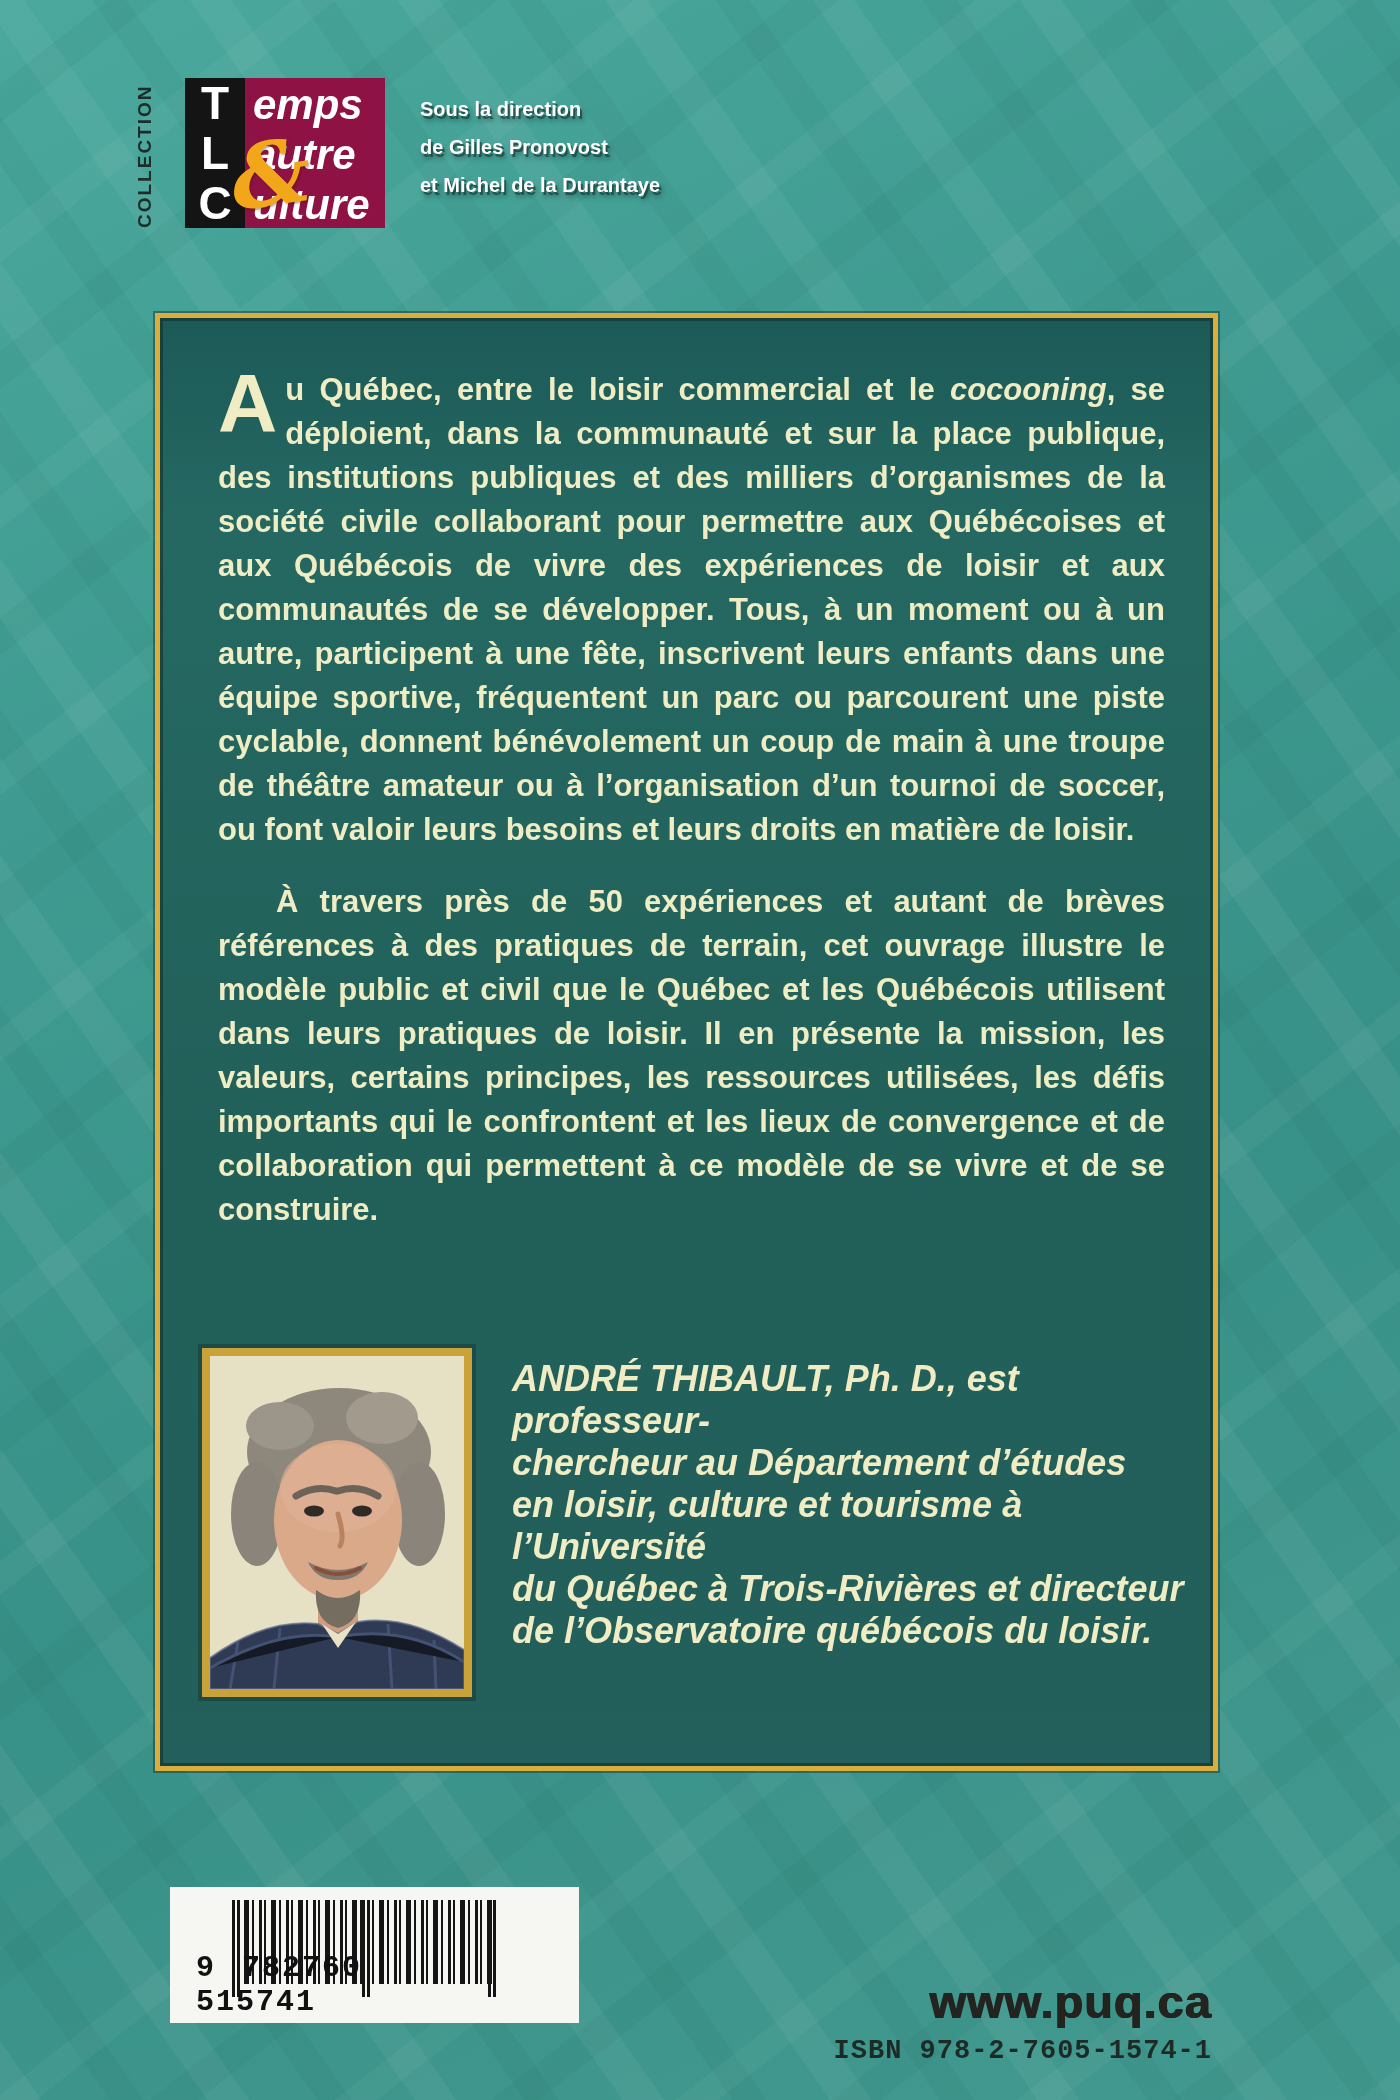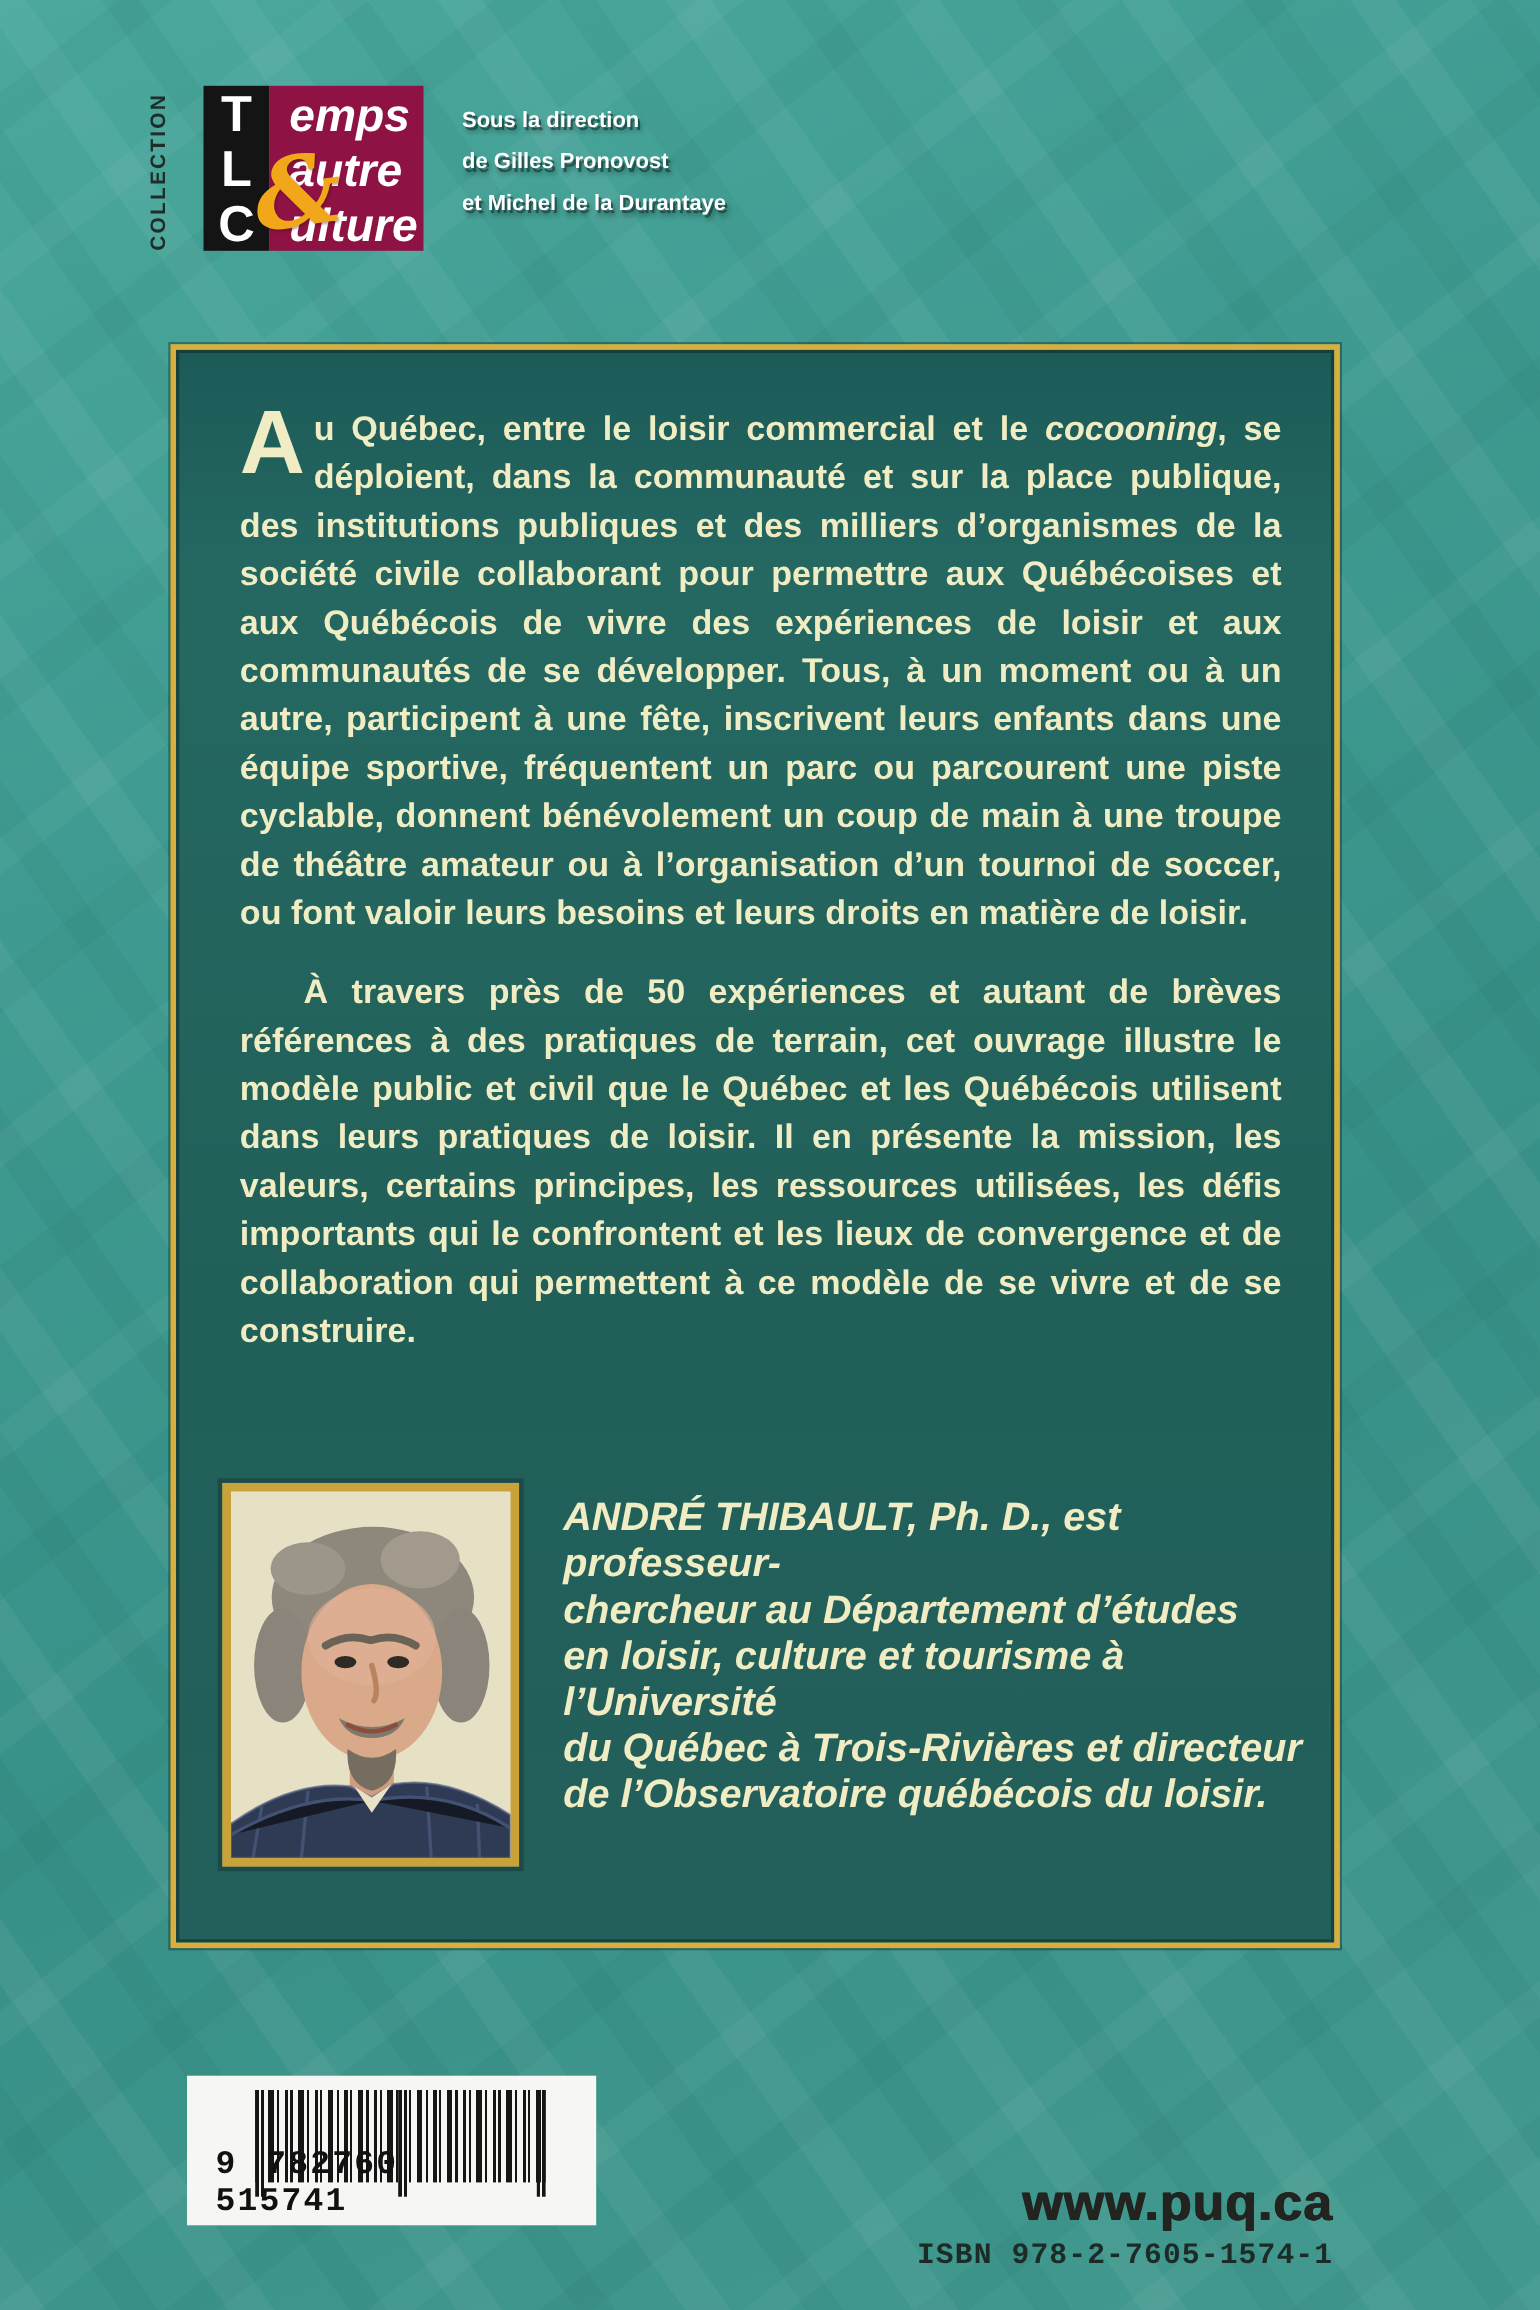--- a/index.html
+++ b/index.html
@@ -29,21 +29,21 @@
     display:flex;align-items:center;
   }
   .logo{position:absolute;left:185px;top:78px;width:200px;height:150px;display:flex;}
   .logo-black{width:60px;background:#141414;display:flex;flex-direction:column;}
   .logo-black span{
     flex:1;display:flex;align-items:center;justify-content:center;
     color:#ffffff;font-weight:bold;font-size:46px;line-height:50px;
   }
   .logo-maroon{width:140px;background:#8e1243;position:relative;display:flex;flex-direction:column;}
   .logo-maroon .word{
-    flex:1;display:flex;align-items:flex-end;padding-left:18px;
+    flex:1;display:flex;align-items:flex-end;padding-left:8px;
     color:#ffffff;font-weight:bold;font-style:italic;font-size:42px;line-height:46px;
   }
   .logo-amp{
     position:absolute;left:46px;top:52px;z-index:3;
     font-family:"DejaVu Serif",serif;font-style:italic;font-weight:bold;
     font-size:88px;line-height:88px;color:#f2a71b;
     text-shadow:1px 2px 2px rgba(60,20,0,0.35);
     transform:rotate(-8deg);
   }
 
@@ -83,20 +83,21 @@
   .bio{
     position:absolute;left:352px;top:1040px;width:700px;
     color:#f0ecc3;font-weight:bold;font-style:italic;
     font-size:36px;line-height:42px;white-space:pre-line;
   }
 
   
   .barcode-box{
     position:absolute;left:170px;top:1887px;width:372px;height:136px;
     background:#f6f6f3;
+    padding-left:37px;
   }
   .bars{
     position:absolute;left:62px;top:13px;width:264px;height:84px;
     background:repeating-linear-gradient(90deg,
       #151515 0 3px, transparent 3px 5px,
       #151515 5px 7px, transparent 7px 12px,
       #151515 12px 17px, transparent 17px 20px,
       #151515 20px 22px, transparent 22px 27px);
   }
   .guard{

